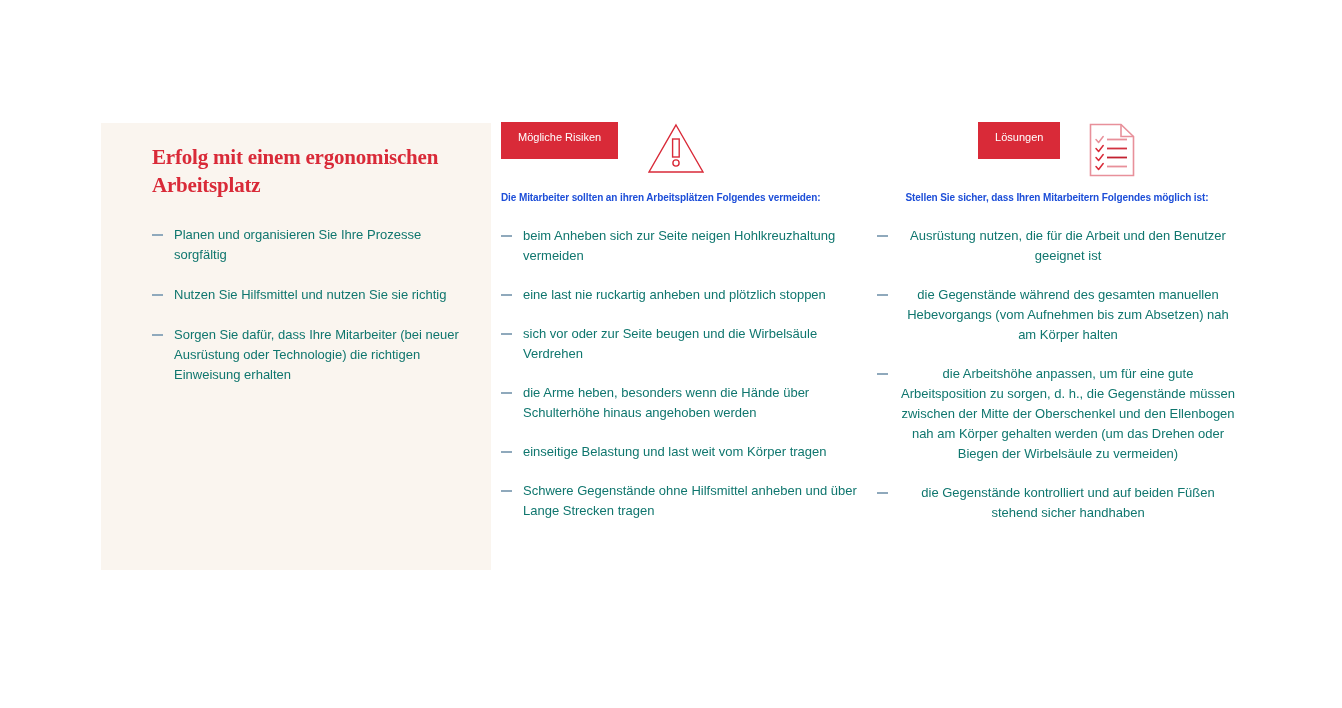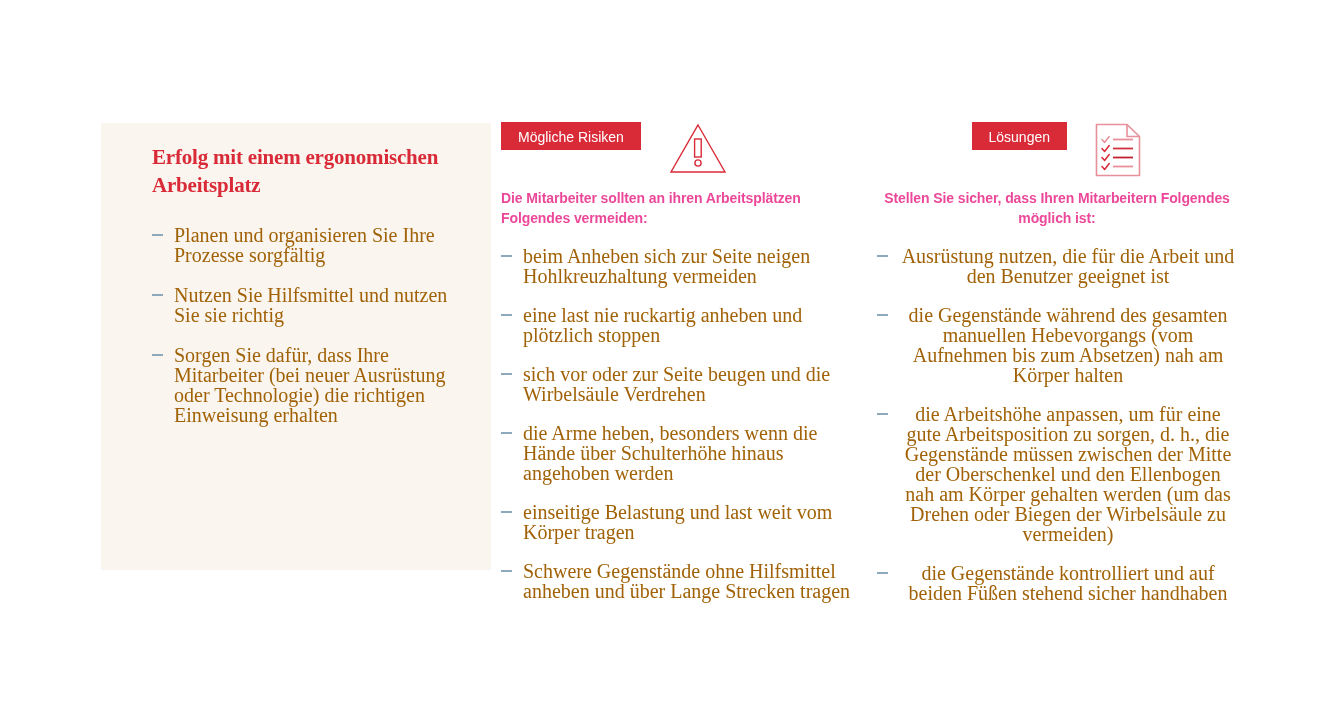--- a/index.html
+++ b/index.html
@@ -50,55 +50,54 @@
   .col-solutions { left: 877px; width: 360px; text-align: center; }
 
   .col-head {
     position: relative;
     height: 66px;
   }
   .badge {
     display: inline-block;
     background: #d92a38;
     color: #ffffff;
-    font-size: 14px;
+    font-size: 11px;
     line-height: 31px;
-    height: 28px;
+    height: 37px;
     padding: 0 17px;
     white-space: nowrap;
     vertical-align: top;
   }
   .head-icon {
     display: inline-block;
     vertical-align: top;
     margin-left: 23px;
   }
   .col-heading {
-    color: #ec4899;
-    font-size: 14px;
+    color: #1d4ed8;
+    font-size: 10px;
     font-weight: bold;
     line-height: 20px;
     letter-spacing: -0.1px;
     margin: 0 0 18px 0;
   }
 
   
   ul.dash-list {
     list-style: none;
     margin: 0;
     padding: 0;
   }
   ul.dash-list li {
     position: relative;
     padding-left: 22px;
     margin-bottom: 19px;
-    color: #a16207;
-    font-size: 20px;
+    color: #0f766e;
+    font-size: 13px;
     line-height: 20px;
-    font-family: Liberation Serif, serif;
   }
   ul.dash-list li:last-child { margin-bottom: 8px; }
   ul.dash-list li .dash {
     position: absolute;
     left: 0;
     top: 9px;
     width: 11px;
     height: 2px;
     background: #8fa9bc;
   }

